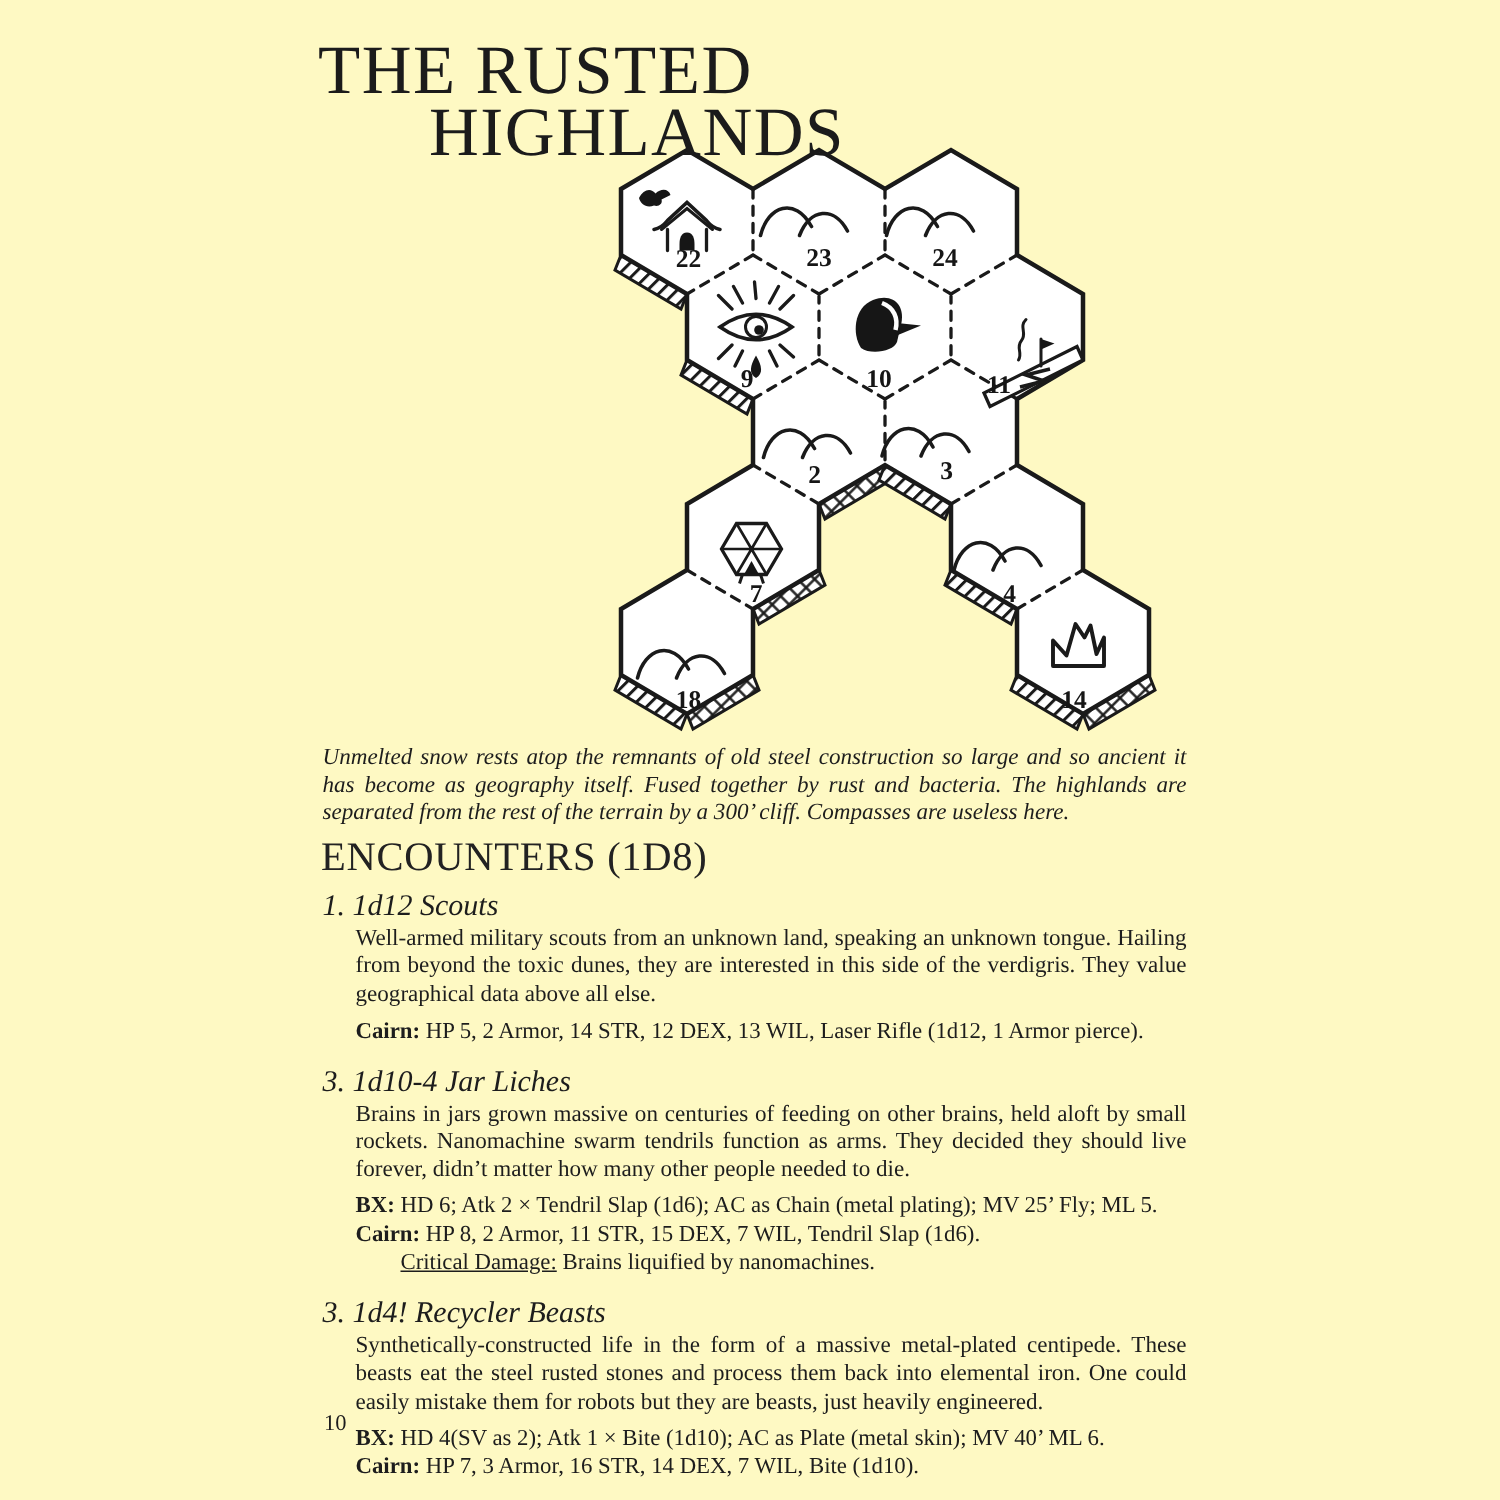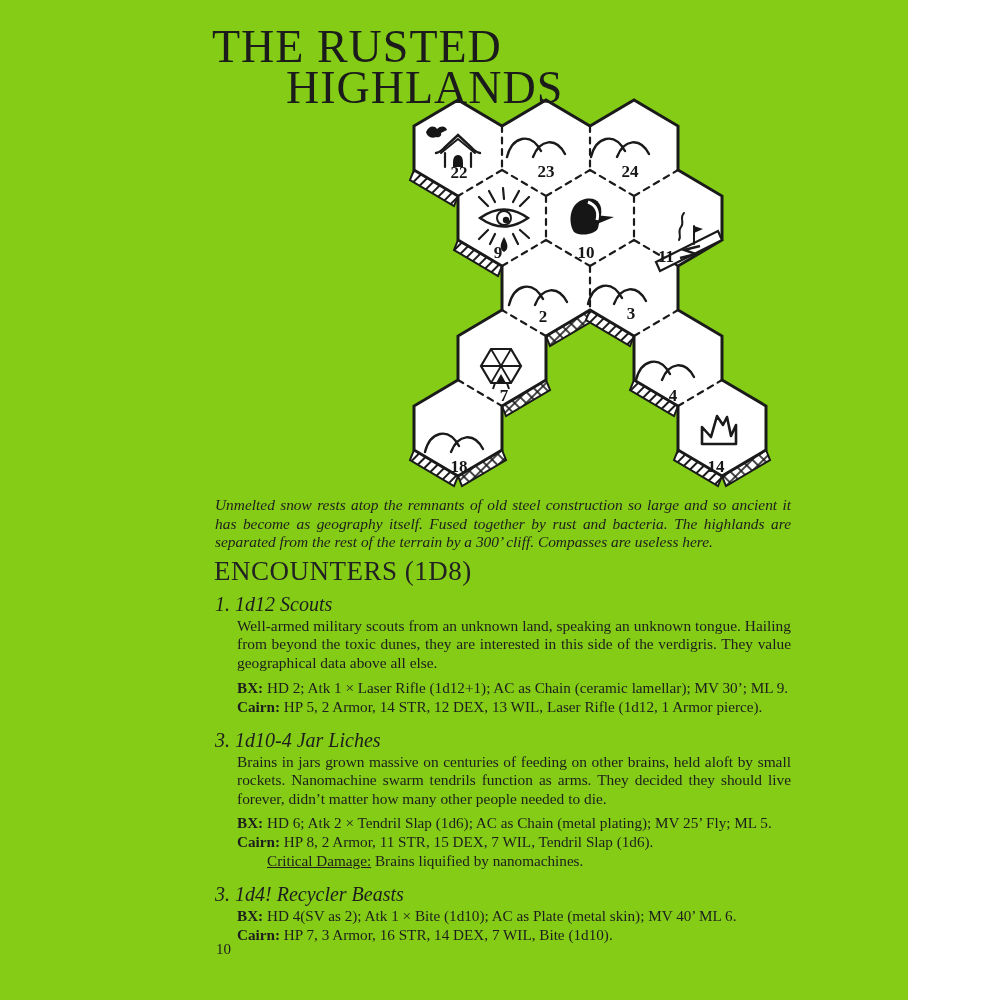--- a/index.html
+++ b/index.html
@@ -1,16 +1,16 @@
 <!DOCTYPE html>
 <html><head>
 <meta charset="utf-8">
 <style>
   html,body{margin:0;padding:0;background:#fff;}
-  .page{position:relative;width:908px;height:1000px;background:#84cc16;overflow:hidden;
+  .page{position:relative;width:1000px;height:1000px;background:#fef9c3;overflow:hidden;
         font-family:"Liberation Serif",serif;color:#1d1d1d;}
   .title{position:absolute;left:212px;top:26px;margin:0;z-index:3;font-weight:400;
          font-size:46px;line-height:41px;letter-spacing:1px;color:#1b1b1b;}
   .title .t1,.title .t2{display:block;}
   .title .t2{padding-left:74px;}
   #hexmap{position:absolute;left:398px;top:92px;z-index:1;}
   .content{position:absolute;left:215px;top:496px;width:576px;z-index:2;}
   .intro{margin:0;font-size:15.4px;line-height:18.6px;text-align:justify;font-style:italic;}
   .enc-head{margin:4px 0 6px -1px;font-weight:400;font-size:27px;letter-spacing:.5px;color:#222;}
   .enc{margin:0 0 13px 0;}
@@ -129,33 +129,33 @@
   </svg>
 
   <div class="content">
     <p class="intro">Unmelted snow rests atop the remnants of old steel construction so large and so ancient it has become as geography itself. Fused together by rust and bacteria. The highlands are separated from the rest of the terrain by a 300’ cliff. Compasses are useless here.</p>
 
     <h2 class="enc-head">ENCOUNTERS (1D8)</h2>
 
     <section class="enc">
       <h3>1. 1d12 Scouts</h3>
       <p class="desc">Well-armed military scouts from an unknown land, speaking an unknown tongue. Hailing from beyond the toxic dunes, they are interested in this side of the verdigris. They value geographical data above all else.</p>
-      <p class="stat"><b>BX:</b> <span>HD 2; Atk 1 × Laser Rifle (1d12+1); AC as Chain (ceramic lamellar); MV 30’; ML 9.</span></p>
       <p class="stat"><b>Cairn:</b> <span>HP 5, 2 Armor, 14 STR, 12 DEX, 13 WIL, Laser Rifle (1d12, 1 Armor pierce).</span></p>
     </section>
 
     <section class="enc">
       <h3>3. 1d10-4 Jar Liches</h3>
       <p class="desc">Brains in jars grown massive on centuries of feeding on other brains, held aloft by small rockets. Nanomachine swarm tendrils function as arms. They decided they should live forever, didn’t matter how many other people needed to die.</p>
       <p class="stat"><b>BX:</b> <span>HD 6; Atk 2 × Tendril Slap (1d6); AC as Chain (metal plating); MV 25’ Fly; ML 5.</span></p>
       <p class="stat"><b>Cairn:</b> <span>HP 8, 2 Armor, 11 STR, 15 DEX, 7 WIL, Tendril Slap (1d6).</span></p>
       <p class="stat crit"><u>Critical Damage:</u> <span>Brains liquified by nanomachines.</span></p>
     </section>
 
     <section class="enc">
       <h3>3. 1d4! Recycler Beasts</h3>
+      <p class="desc">Synthetically-constructed life in the form of a massive metal-plated centipede. These beasts eat the steel rusted stones and process them back into elemental iron. One could easily mistake them for robots but they are beasts, just heavily engineered.</p>
       <p class="stat"><b>BX:</b> <span>HD 4(SV as 2); Atk 1 × Bite (1d10); AC as Plate (metal skin); MV 40’ ML 6.</span></p>
       <p class="stat"><b>Cairn:</b> <span>HP 7, 3 Armor, 16 STR, 14 DEX, 7 WIL, Bite (1d10).</span></p>
     </section>
   </div>
 
   <div class="pagenum">10</div>
 </div>
 
 </body></html>

